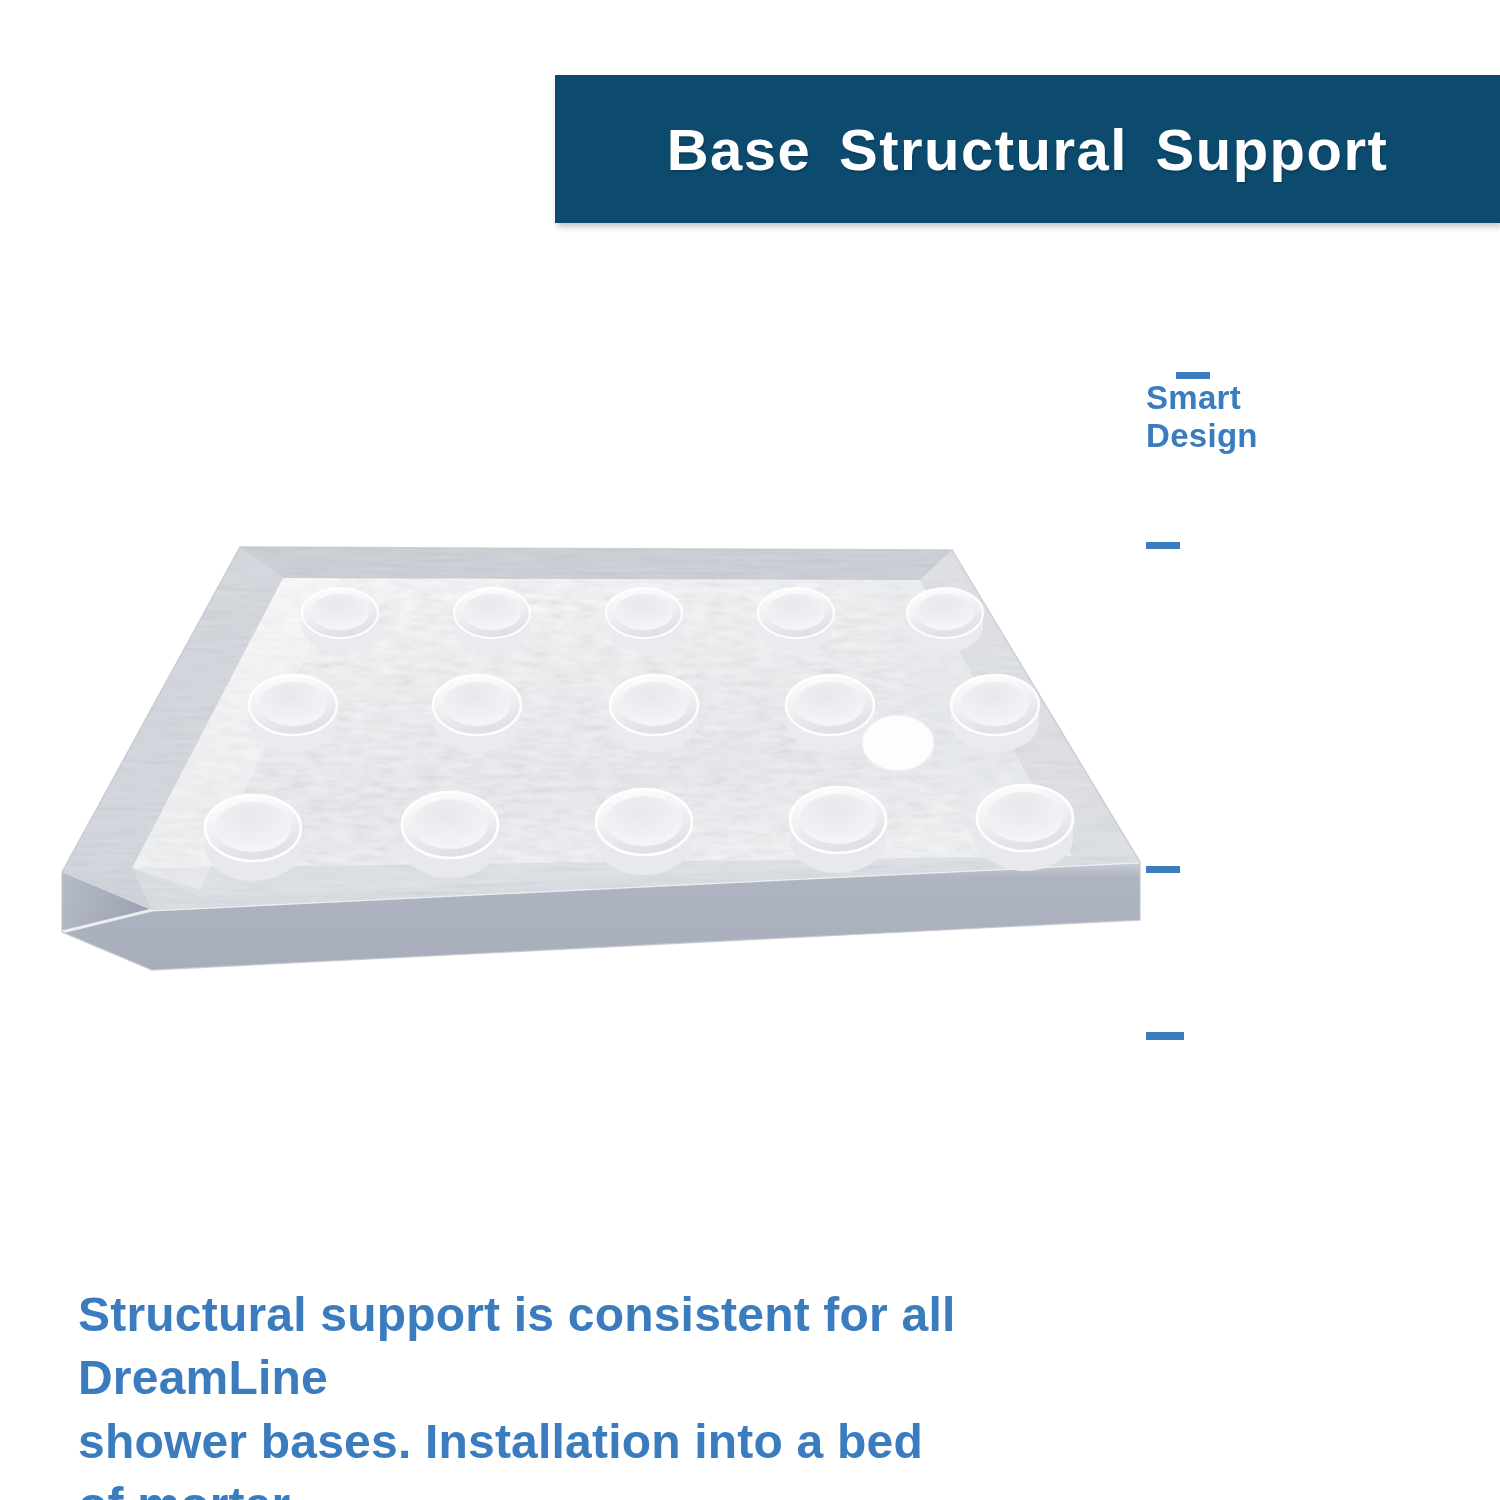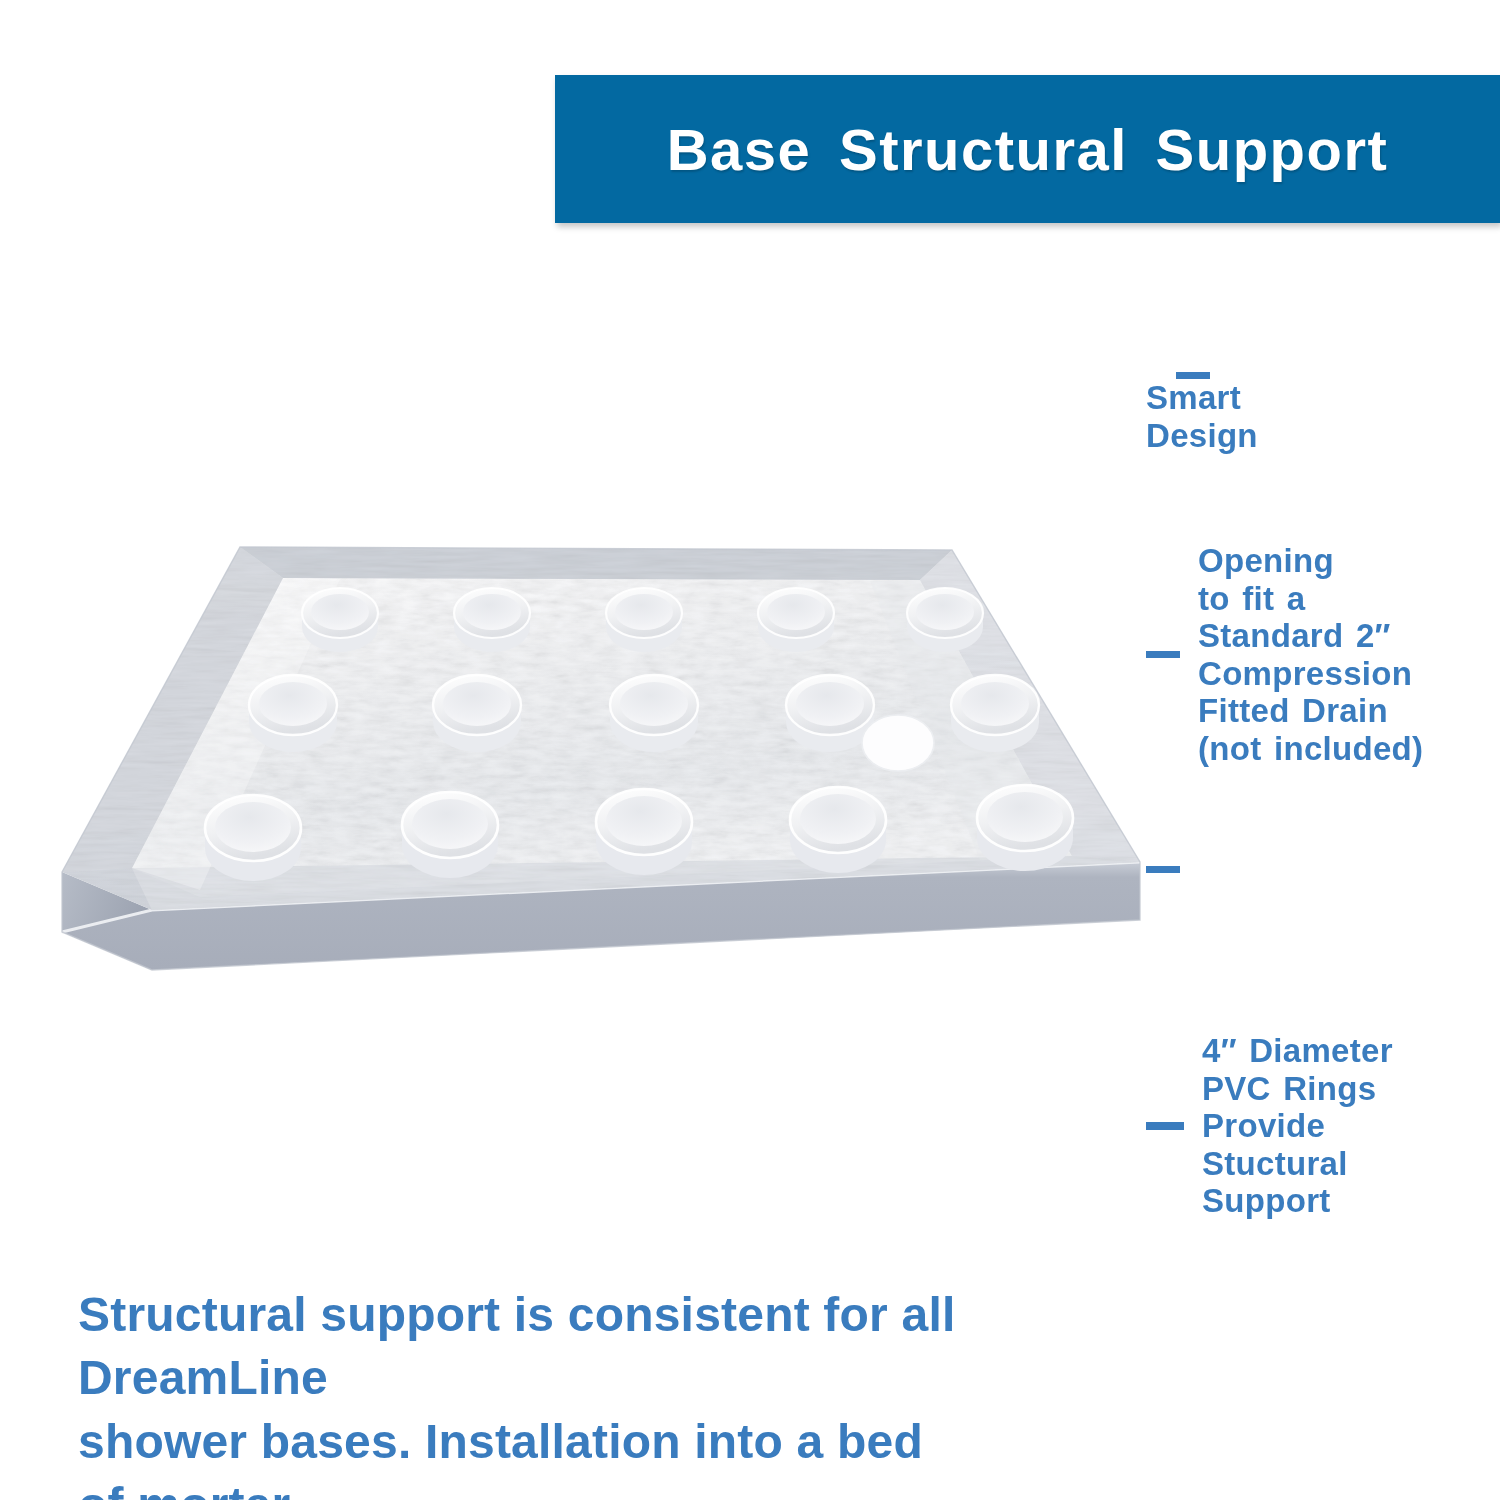--- a/index.html
+++ b/index.html
@@ -8,21 +8,21 @@
     background:#ffffff;
     font-family:"Liberation Sans", sans-serif;
     position:relative;
     overflow:hidden;
   }
   
   #header-banner{
     position:absolute;
     left:555px; top:75px;
     width:945px; height:148px;
-    background:#0369a1;
+    background:#0c4a6e;
     box-shadow:2px 4px 6px rgba(0,0,0,.22);
     display:flex; align-items:center; justify-content:center;
   }
   #header-title{
     color:#ffffff;
     font-size:58px;
     font-weight:bold;
     letter-spacing:1.5px;
     white-space:nowrap;
     word-spacing:10px;
@@ -275,36 +275,25 @@
 </div>
 
 <div class="callout" id="callout-smart-design">
   <span class="callout-dash"></span>
   <span class="callout-text">Smart
 Design</span>
 </div>
 
 <div class="callout" id="callout-drain-opening">
   <span class="callout-dash"></span>
-  <span class="callout-text">Opening
-to fit a
-Standard 2″
-Compression
-Fitted Drain
-(not included)</span>
 </div>
 
 <div class="callout" id="callout-fiberglass">
   <span class="callout-dash"></span>
 </div>
 
 <div class="callout" id="callout-pvc-rings">
   <span class="callout-dash callout-dash-lg"></span>
-  <span class="callout-text">4″ Diameter
-PVC Rings
-Provide
-Stuctural
-Support</span>
 </div>
 
 <div id="footer-caption">Structural support is consistent for all DreamLine
 shower bases. Installation into a bed of mortar
 is required.</div>
 
 </body></html>

